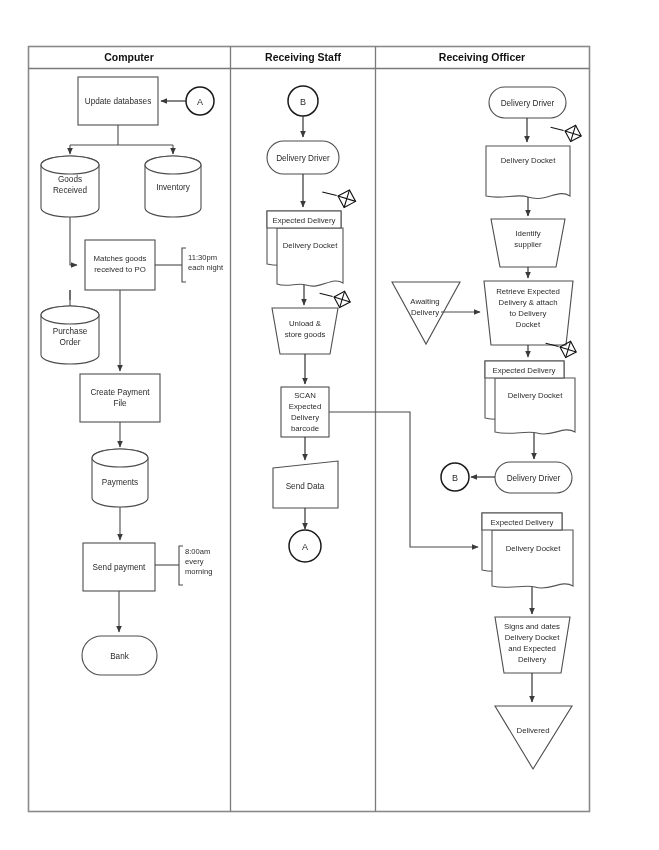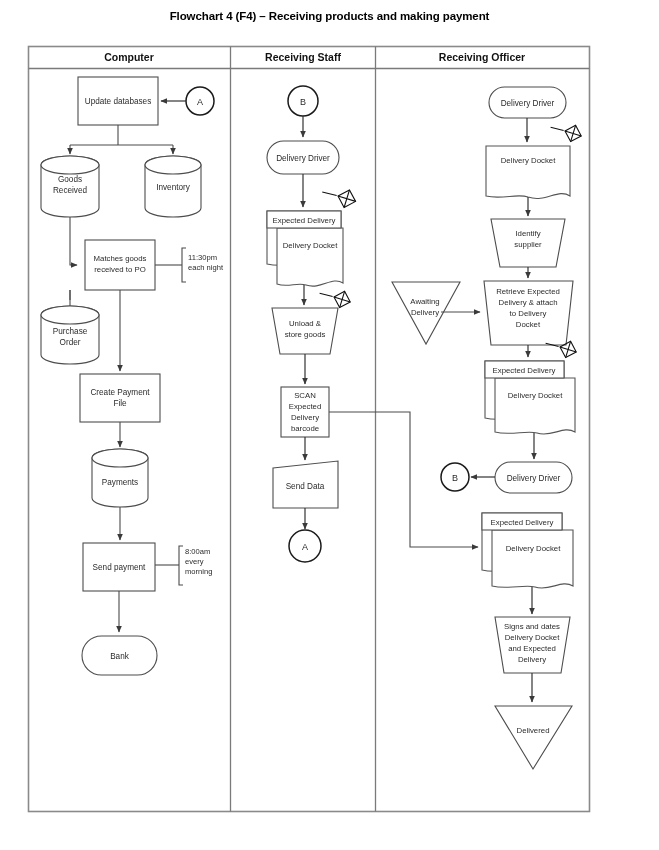--- a/index.html
+++ b/index.html
@@ -30,21 +30,20 @@
   .ln-d{stroke:#333;stroke-width:1.2;fill:none;}
   .tbl{fill:none;stroke:#7a7a7a;stroke-width:1.3;}
   .tbl-out{fill:none;stroke:#8a8a8a;stroke-width:1.6;}
   .icn{fill:none;stroke:#111;stroke-width:1.1;}
 </style>
 </head>
 <body>
 
 <div id="page">
 
-  <div id="title">Flowchart 4 (F4) – Receiving products and making payment</div>
 
   <svg id="chart" viewBox="0 0 659 850">
     <defs>
       <marker id="ah" markerWidth="8" markerHeight="8" refX="6.4" refY="3" orient="auto" markerUnits="userSpaceOnUse">
         <path d="M0,0 L7,3 L0,6 z" fill="#3a3a3a"></path>
       </marker>
     </defs>
 
     <g>
       <rect class="tbl-out" x="28.5" y="46.5" width="561" height="765"></rect>

